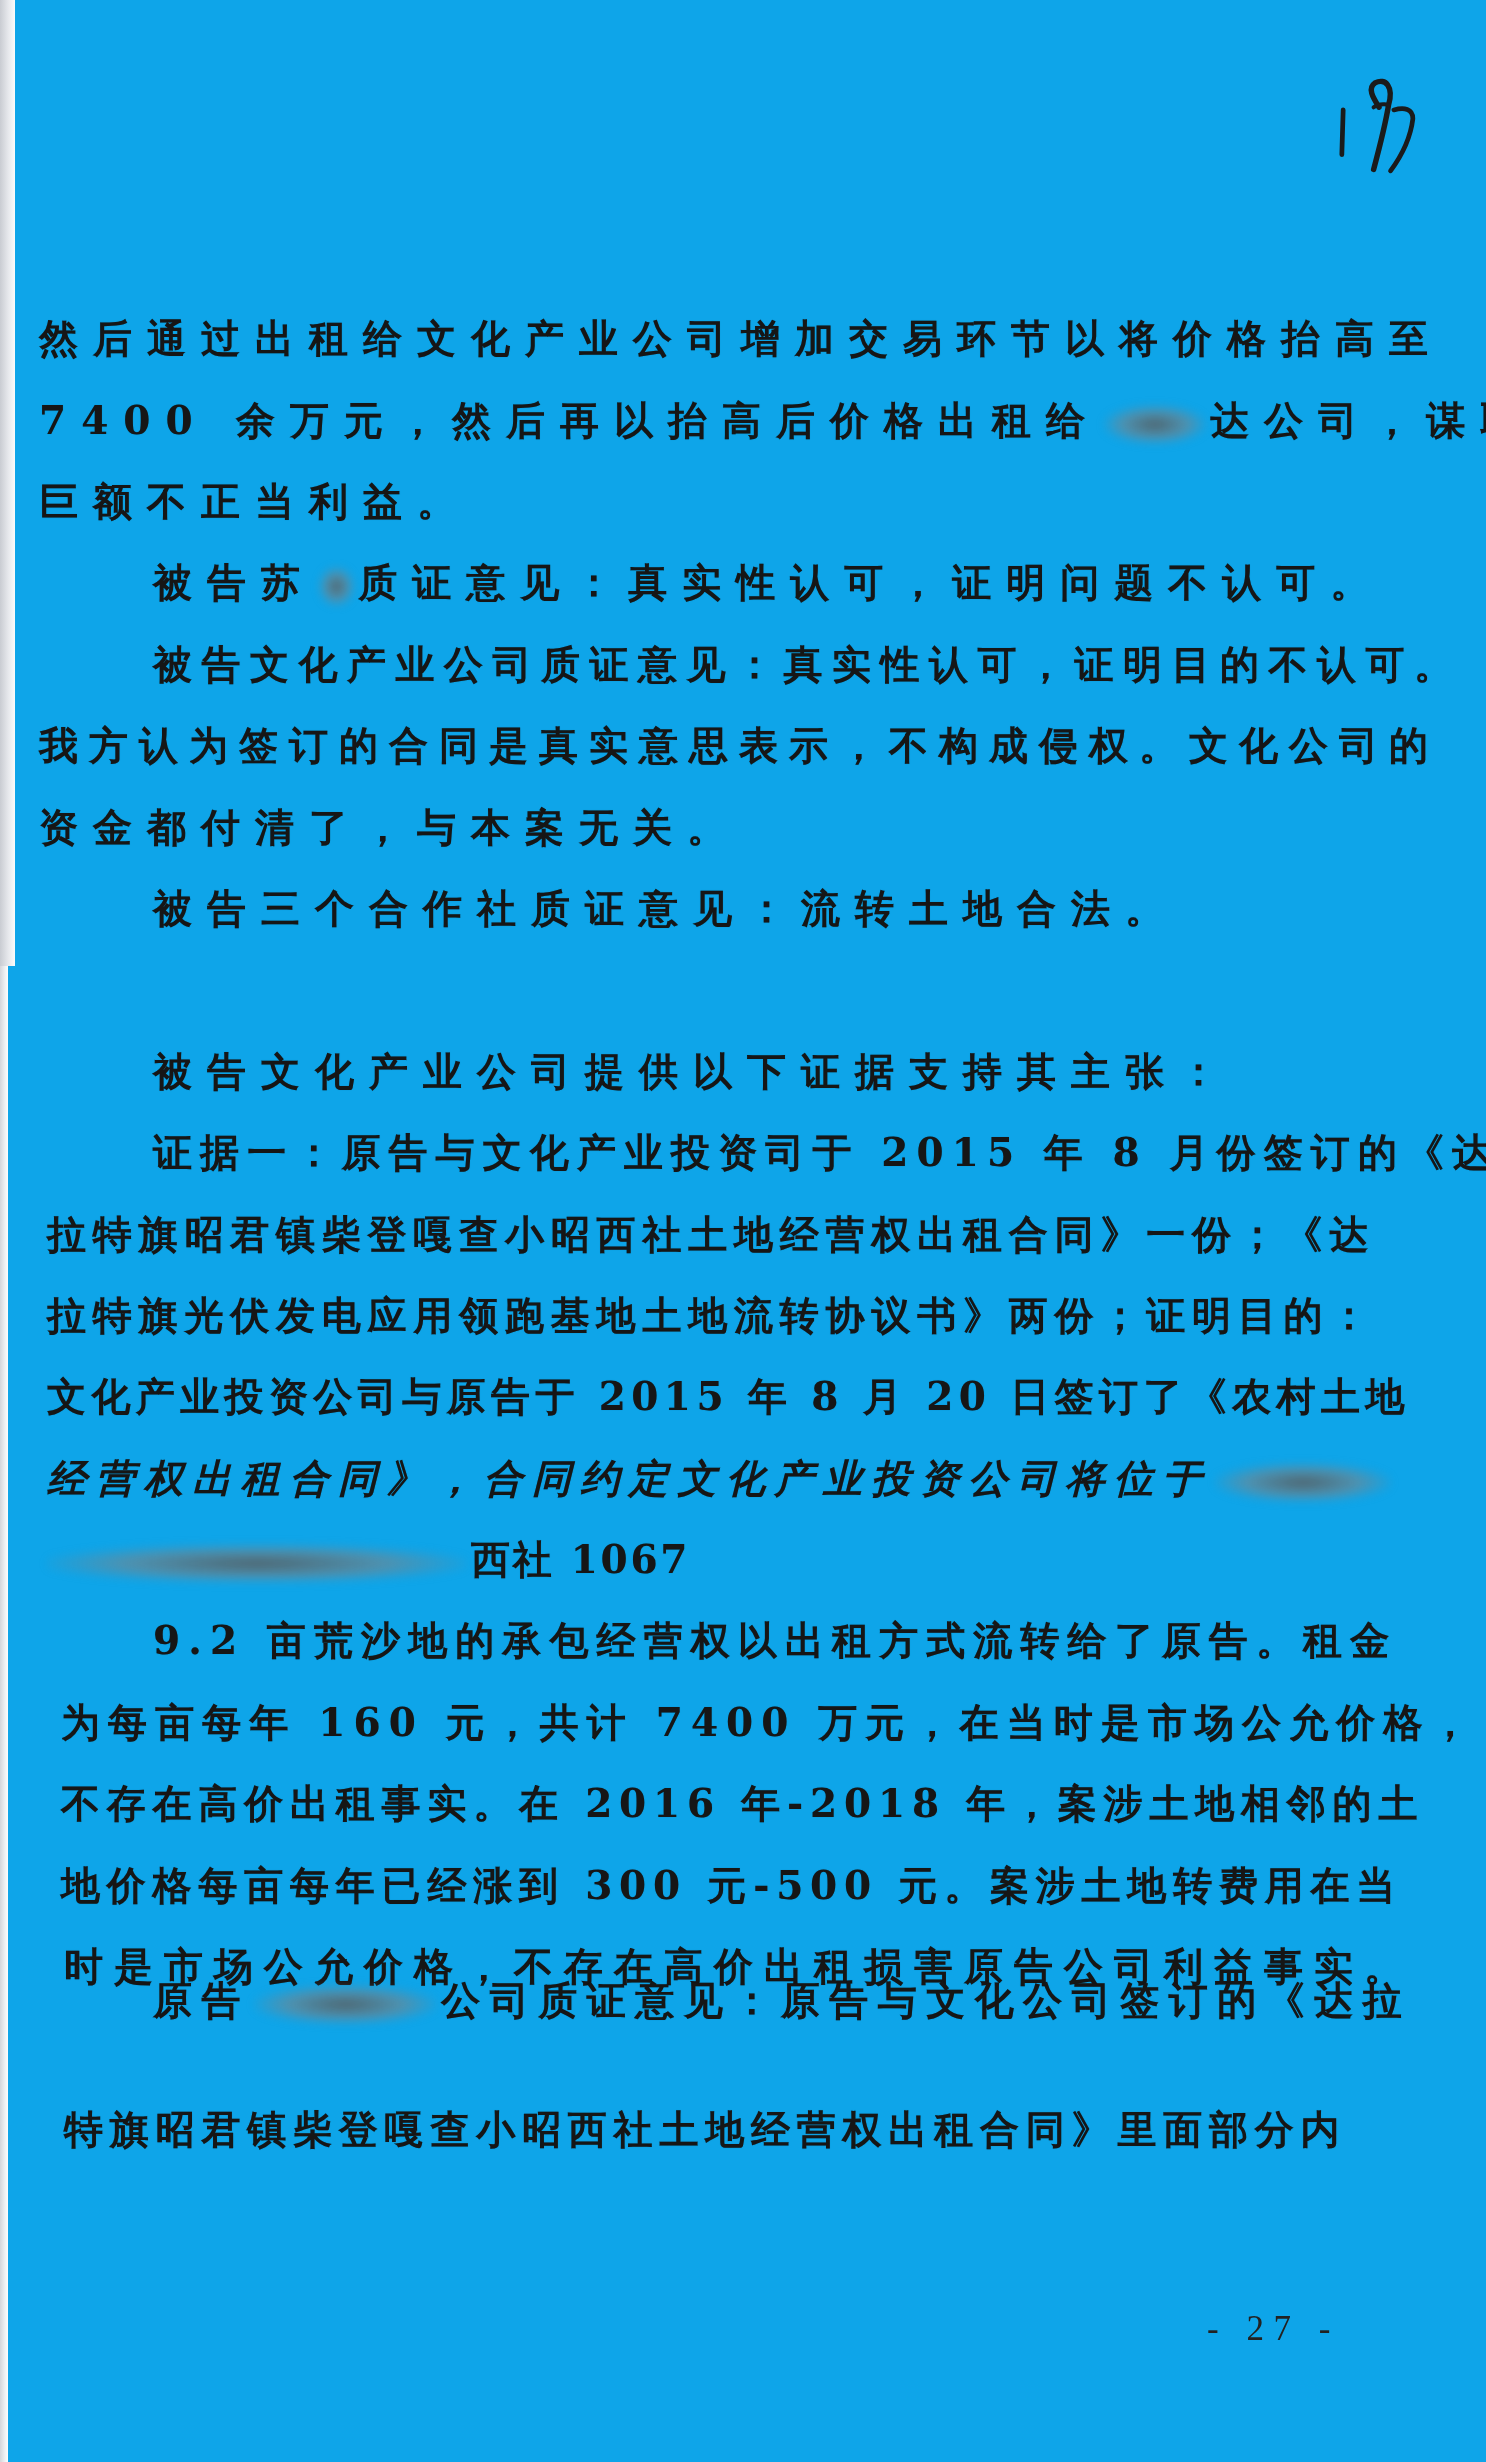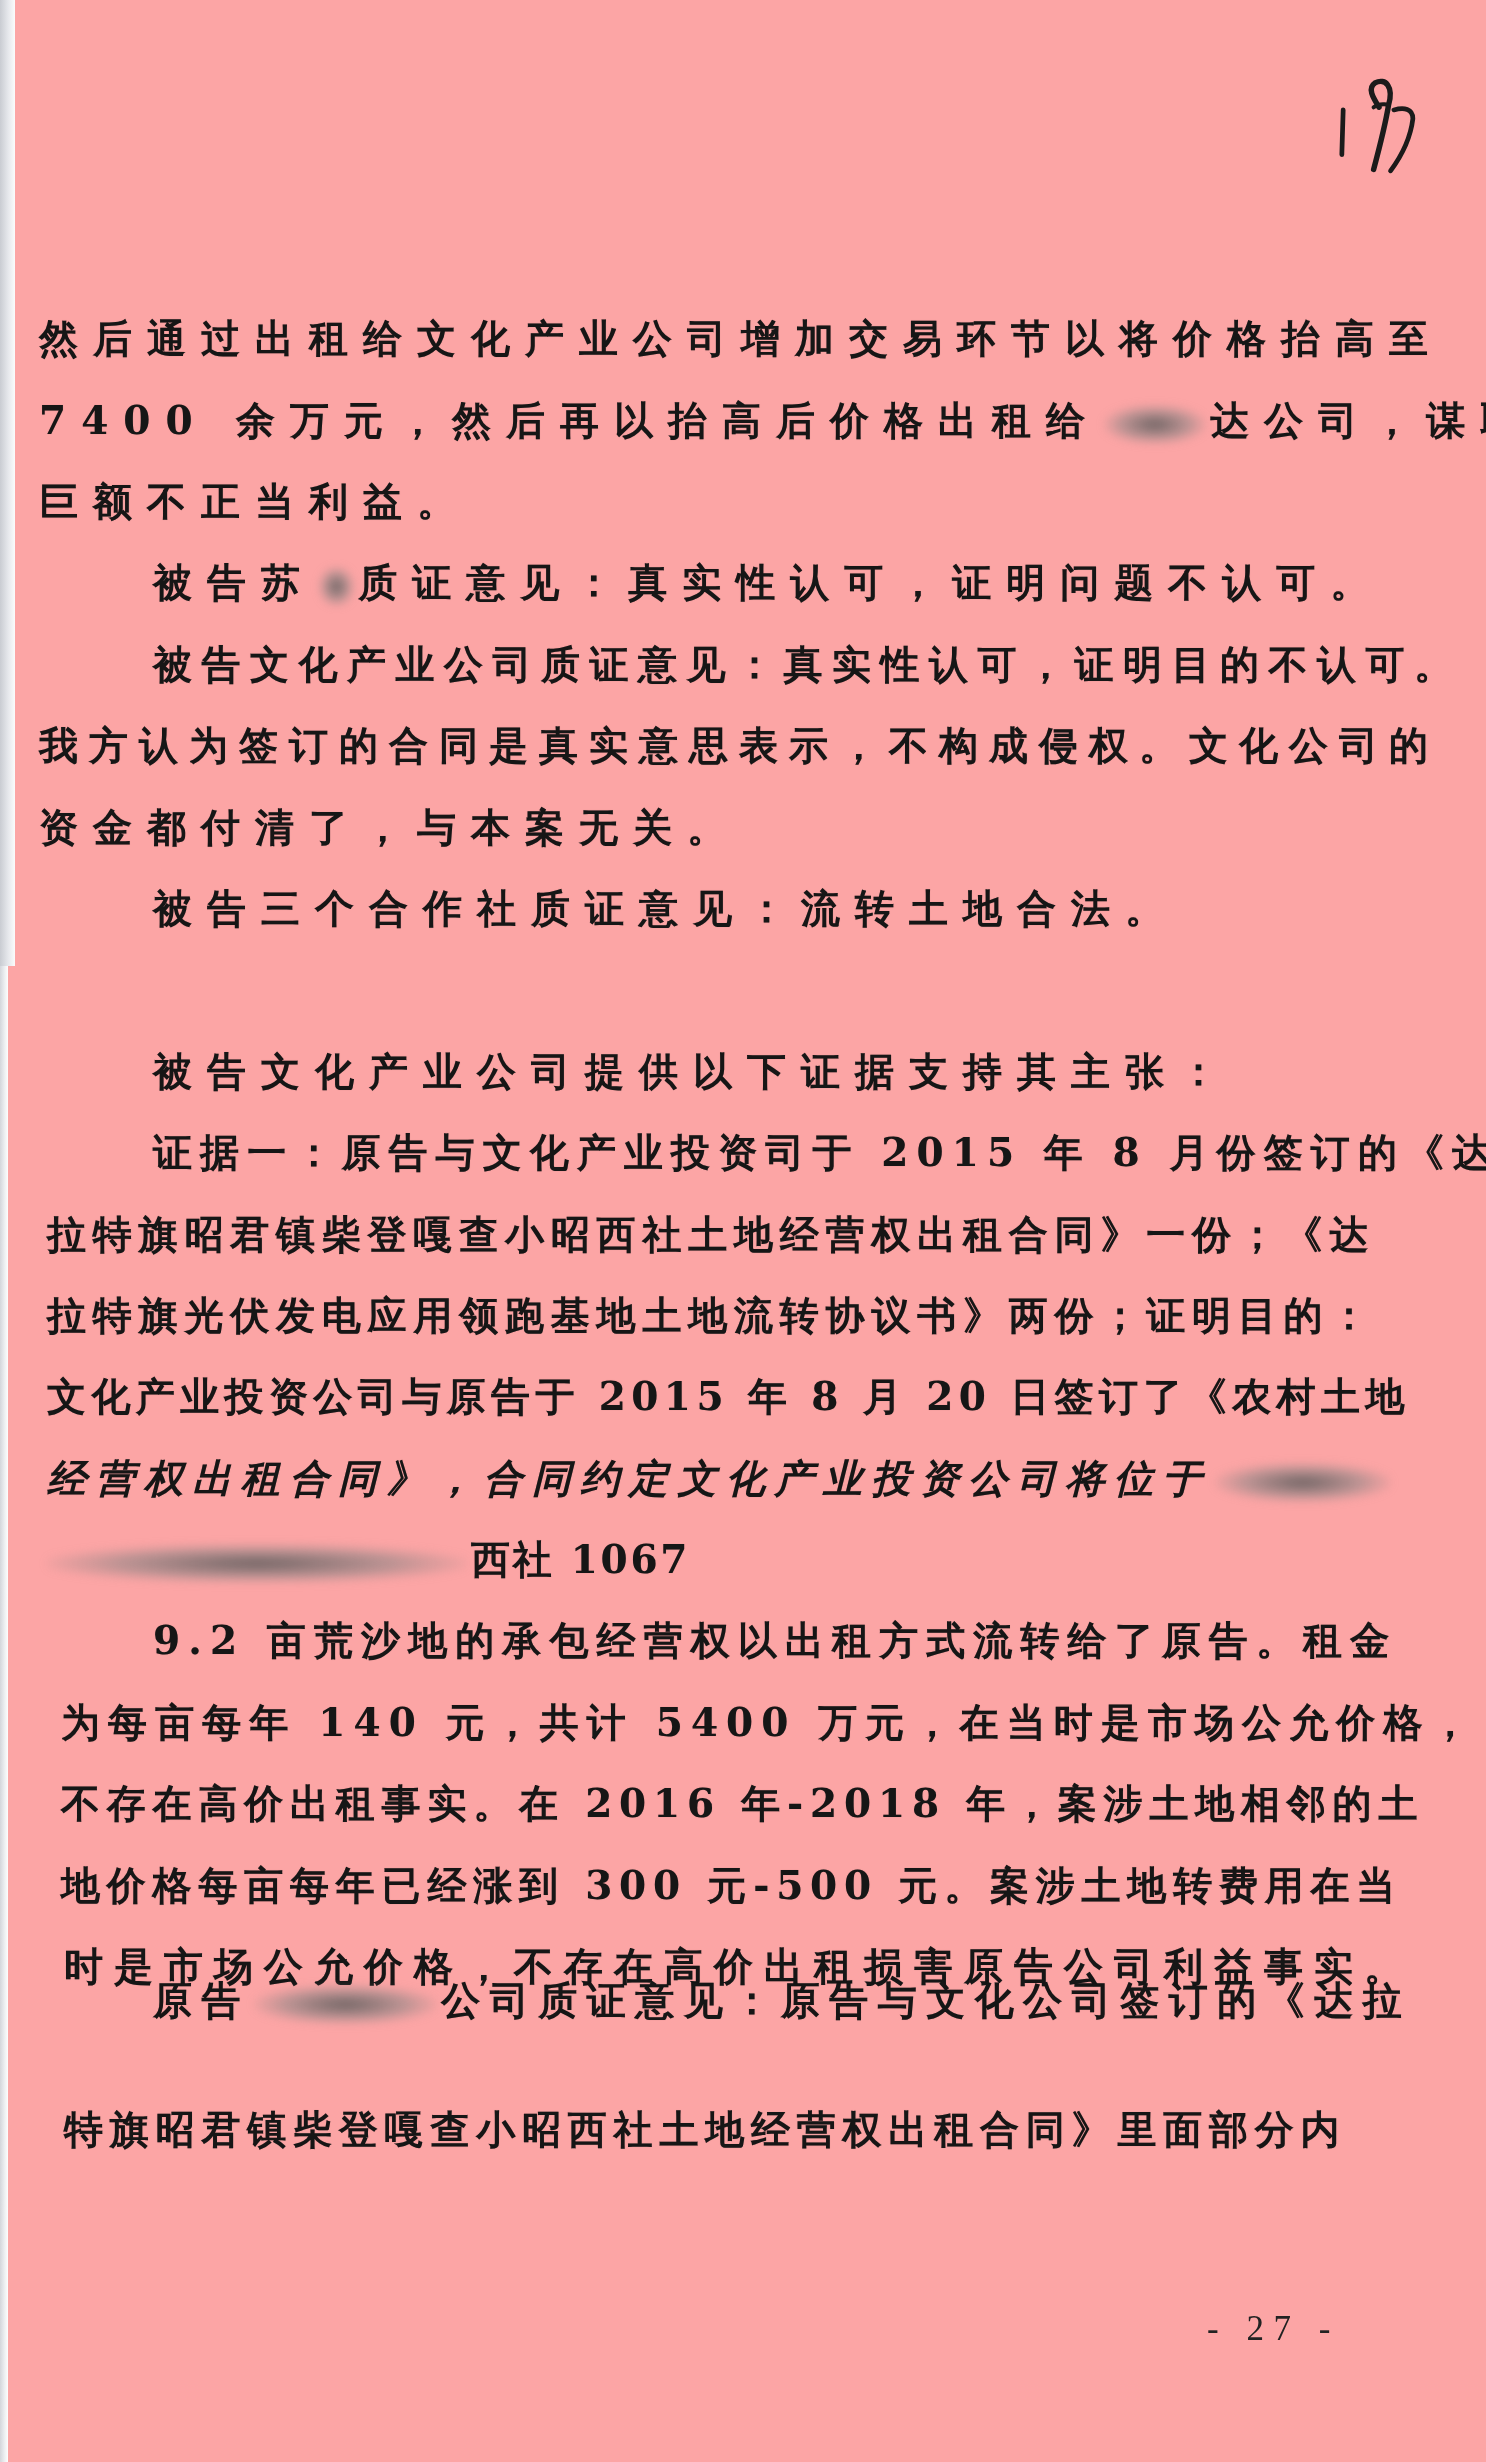--- a/index.html
+++ b/index.html
@@ -2,21 +2,21 @@
 <html style="font-size:11px"><head>
 <meta charset="utf-8">
 <style>
   html, body { margin: 0; padding: 0; }
   body {
     width: 1487px; height: 2462px; position: relative; overflow: hidden;
     background: #fdfdfd;
     font-family: "DejaVu Serif", "Liberation Serif", serif;
     color: #161616;
   }
-  .page { position: absolute; left: 0; top: 0; width: 1487px; height: 2462px; background: #fca5a5; }
+  .page { position: absolute; left: 0; top: 0; width: 1487px; height: 2462px; background: #0ea5e9; }
   .shadow-top { position: absolute; left: 0; top: 0; width: 15px; height: 966px;
     background: linear-gradient(to right, #c9ccd2 0%, #e6e8ec 55%, #fbfbfb 100%); }
   .shadow-bottom { position: absolute; left: 0; top: 966px; width: 8.1px; height: 1496px;
     background: linear-gradient(to right, #d4d6db 0%, #eef0f2 60%, #fdfdfd 100%); }
   .handwritten { position: absolute; left: 1326px; top: 68px; width: 102px; height: 115px; }
   .line {
     position: absolute; white-space: nowrap;
     font-size: 39px; line-height: 47px; height: 47px;
     letter-spacing: 15px;
     font-weight: 600;
@@ -70,21 +70,21 @@
 
   <div class="line" style="left:47px; top:1455px; letter-spacing:9.5px;font-style:italic;">
     <span>经营权出租合同》，合同约定文化产业投资公司将位于</span><span class="redact" style="width:176px;"></span><span></span>
   </div>
 
   <div class="line" style="left:47px; top:1536px; letter-spacing:2.7px;">
     <span></span><span class="redact" style="width:420px; margin-left:0;"></span><span>西社 1067</span>
   </div>
 
   <div class="line" style="left:153px; top:1617px; letter-spacing:8.1px;">9.2 亩荒沙地的承包经营权以出租方式流转给了原告。租金</div>
-  <div class="line" style="left:61px; top:1699px; letter-spacing:8.1px;">为每亩每年 140 元，共计 5400 万元，在当时是市场公允价格，</div>
+  <div class="line" style="left:61px; top:1699px; letter-spacing:8.1px;">为每亩每年 160 元，共计 7400 万元，在当时是市场公允价格，</div>
   <div class="line" style="left:61px; top:1780px; letter-spacing:6.8px;">不存在高价出租事实。在 2016 年-2018 年，案涉土地相邻的土</div>
   <div class="line" style="left:61px; top:1862px; letter-spacing:6.8px;">地价格每亩每年已经涨到 300 元-500 元。案涉土地转费用在当</div>
   <div class="line" style="left:64px; top:1943px; letter-spacing:11px;">时是市场公允价格，不存在高价出租损害原告公司利益事实。</div>
 
   <div class="line" style="left:153px; top:1977px; letter-spacing:9.5px;">
     <span>原告</span><span class="redact" style="width:183px;"></span><span>公司质证意见：原告与文化公司签订的《达拉</span>
   </div>
 
   <div class="line" style="left:64px; top:2106px; letter-spacing:6.8px;">特旗昭君镇柴登嘎查小昭西社土地经营权出租合同》里面部分内</div>
 

